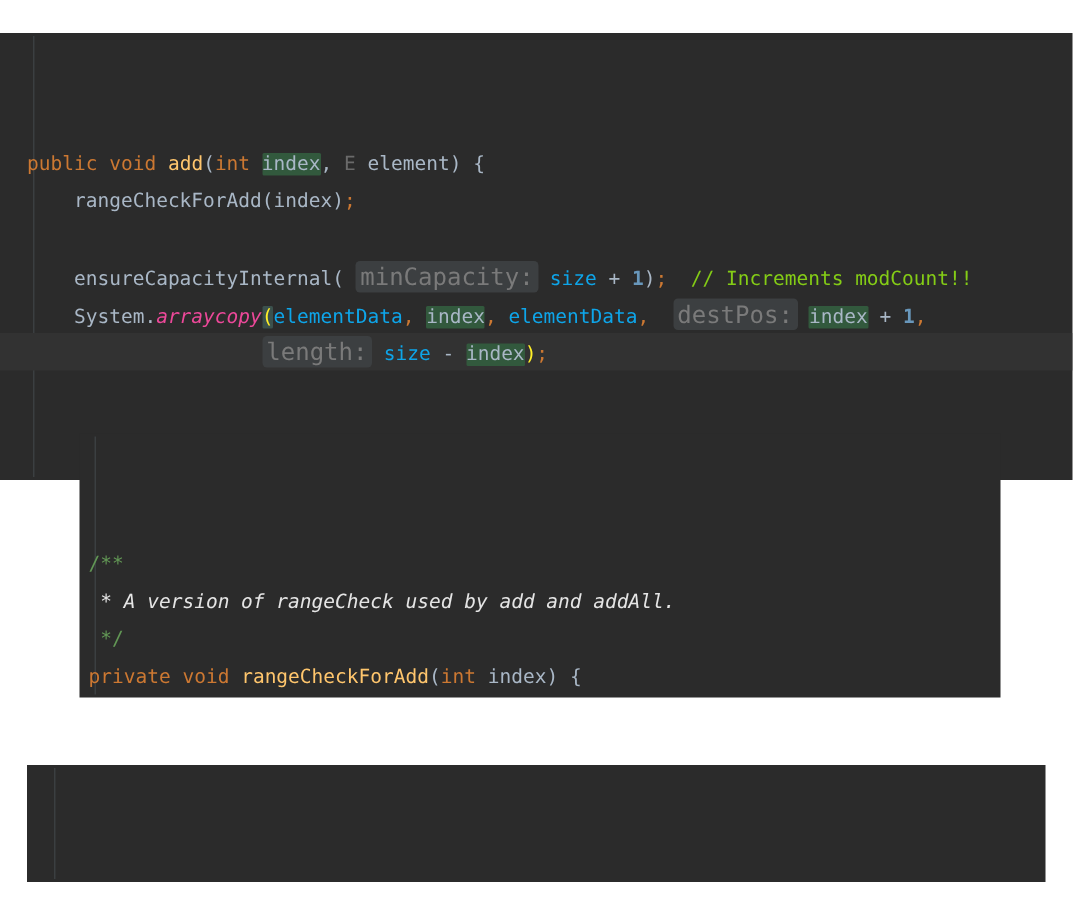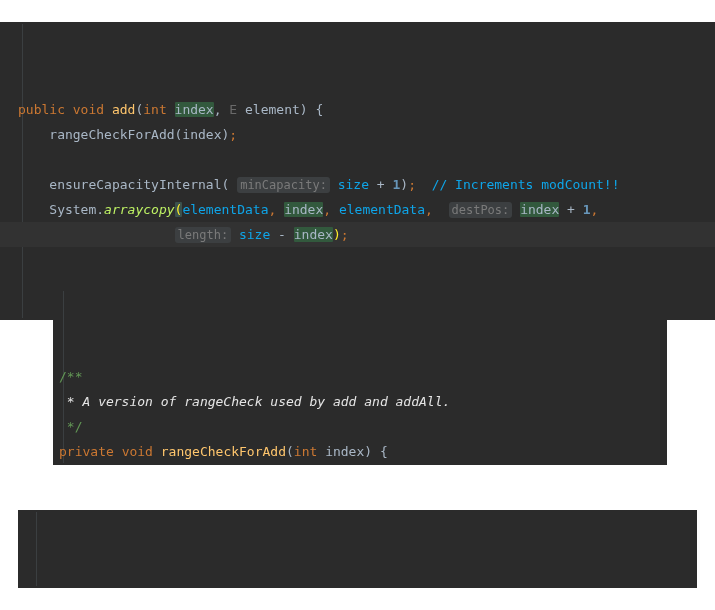--- a/index.html
+++ b/index.html
@@ -55,24 +55,24 @@
   #block-add .guide       { left: 22px; top: 2px; bottom: 2px; }
   #block-rangecheck .guide{ left: 10px; top: 2px; bottom: 2px; }
   #block-ensure .guide    { left: 18px; top: 2px; bottom: 2px; }
 
   
   .kw      { color: #cc7832; }            
   .fn      { color: #ffc66d; }
   .txt     { color: #a9b7c6; }            
   .field   { color: #0ea5e9; }
   .num     { color: #6897bb; font-weight: bold; }
-  .cmt     { color: #0ea5e9; }            
+  .cmt     { color: #84cc16; }            
   .doc     { color: #e5e5e5; font-style: italic; }  
   .doc-tag { color: #629755; }
-  .static-i{ color: #bef264; font-style: italic; }
+  .static-i{ color: #ec4899; font-style: italic; }
   .type-param { color: #6a6a6a; }         
 
   
   .hl {
     background: #32593d;
     border-radius: 1px;
   }
   
   .brace-hl {
     background: #3b514d;
@@ -80,21 +80,21 @@
     border-radius: 1px;
   }
   .brace-y { color: #ffef28; }
 
   
   .hint {
     background: #3c3f41;
     color: #7a7a7a;
     border-radius: 3px;
     padding: 1px 3px;
-    font-size: 12px;
+    font-size: 16px;
     text-align: right;
   }
 </style>
 </head>
 <body>
 
 <div class="code-block" id="block-add">
   <div class="guide"></div>
   <div><div class="line"><span class="kw">public</span><span class="txt"> </span><span class="kw">void</span><span class="txt"> </span><span class="fn">add</span><span class="txt">(</span><span class="kw">int</span><span class="txt"> </span><span class="hl">index</span><span class="txt">, </span><span class="type-param">E</span><span class="txt"> element) {</span></div><div class="line"><span class="txt">    rangeCheckForAdd(index)</span><span class="kw">;</span></div><div class="line">&nbsp;</div><div class="line"><span class="txt">    ensureCapacityInternal( </span><span class="hint">minCapacity:</span><span class="txt"> </span><span class="field">size</span><span class="txt"> + </span><span class="num">1</span><span class="txt">)</span><span class="kw">;</span><span class="txt">  </span><span class="cmt">// Increments modCount!!</span></div><div class="line"><span class="txt">    System.</span><span class="static-i">arraycopy</span><span class="brace-hl">(</span><span class="field">elementData</span><span class="kw">,</span><span class="txt"> </span><span class="hl">index</span><span class="kw">,</span><span class="txt"> </span><span class="field">elementData</span><span class="kw">,</span><span class="txt">  </span><span class="hint">destPos:</span><span class="txt"> </span><span class="hl">index</span><span class="txt"> + </span><span class="num">1</span><span class="kw">,</span></div><div class="line current"><span class="txt">                    </span><span class="hint">length:</span><span class="txt"> </span><span class="field">size</span><span class="txt"> - </span><span class="hl">index</span><span class="brace-y">)</span><span class="kw">;</span></div><div class="line"></div></div>
 </div>

